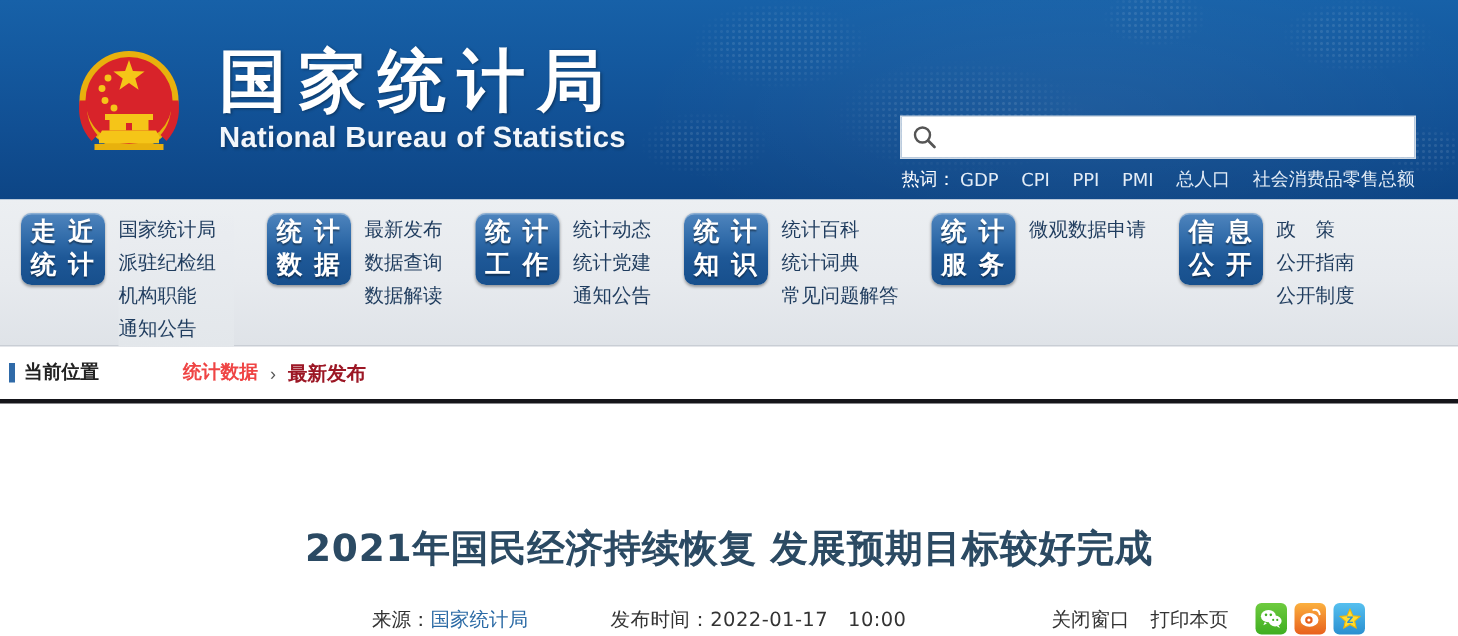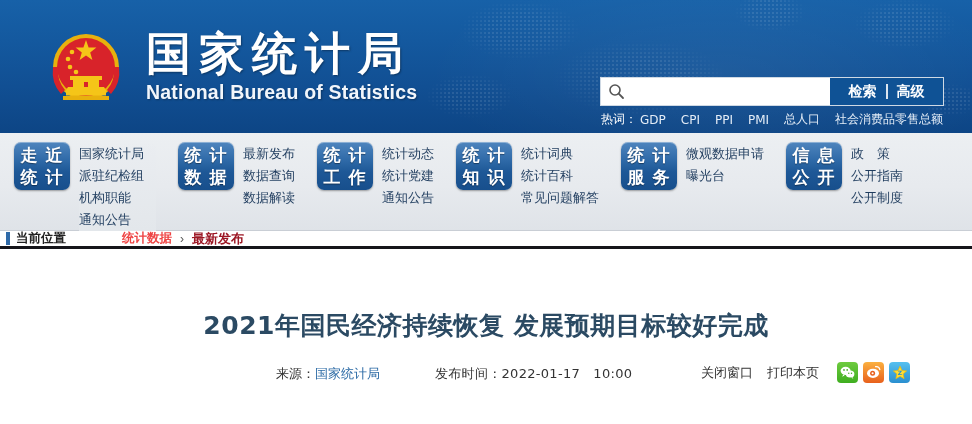--- a/index.html
+++ b/index.html
@@ -94,41 +94,41 @@
   }
   
   .navgroup.overhang .navlinks {
     position:relative; z-index:7;
     background:linear-gradient(180deg,rgba(236,239,242,0) 0%,#e9ecf0 18%,#e3e7eb 100%);
     padding-right:12px;
   }
 
   
   .crumbbar {
-    position:relative; width:972px; height:18px;
+    position:relative; width:972px; height:38px;
     background:#ffffff; border-bottom:3px solid #15151a;
     display:flex; align-items:center; z-index:2;
   }
   .crumb-accent { width:4px; height:13px; background:#2f6aa8; margin-left:6px; margin-right:6px; }
   .crumb-label { font-size:12.5px; color:#222; font-family:"DejaVu Sans",sans-serif; font-weight:bold; }
   .crumb-mid { font-size:12.5px; color:#ef4444; font-family:"DejaVu Sans",sans-serif;
     margin-left:56px; font-weight:bold; }
   .crumb-chev { color:#555; margin:0 8px; font-size:12px; }
   .crumb-current { color:#9c1725; font-weight:bold; font-size:13px; font-family:"DejaVu Sans",sans-serif; }
 
   
   .article { width:972px; background:#fff; }
   .title {
     text-align:center; color:#2b4a63; font-weight:bold;
     font-size:25px; font-family:"DejaVu Sans",sans-serif;
-    padding-top:60px; letter-spacing:.5px;
+    padding-top:80px; letter-spacing:.5px;
   }
   .meta {
-    display:flex; align-items:flex-end; margin-top:20px; font-size:13px;
-    color:#333; font-family:"DejaVu Sans",sans-serif;padding-left:28px;
+    display:flex; align-items:center; margin-top:20px; font-size:13px;
+    color:#333; font-family:"DejaVu Sans",sans-serif;
   }
   .meta .src { margin-left:248px; }
   .meta .src b { font-weight:normal; color:#2b6aa5; }
   .meta .time { margin-left:55px; letter-spacing:.3px; }
   .meta .right { margin-left:auto; display:flex; align-items:center; margin-right:62px; }
   .meta .right a { color:#333; text-decoration:none; margin-left:14px; }
   .icons { display:flex; gap:5px; margin-left:18px; }
   .sicon { width:21px; height:21px; border-radius:4px; display:flex; align-items:center;
     justify-content:center; cursor:pointer; }
   .ic-wechat { background:linear-gradient(180deg,#6ecb3f 0%,#3fae20 100%); }
@@ -168,25 +168,20 @@
   </div>
 
   <div class="search-wrap">
     <div class="search-field">
       <svg width="17" height="17" viewBox="0 0 17 17">
         <circle cx="7" cy="7" r="5" fill="none" stroke="#555" stroke-width="1.6"></circle>
         <line x1="10.7" y1="10.7" x2="15" y2="15" stroke="#555" stroke-width="1.8" stroke-linecap="round"></line>
       </svg>
       <input class="search-input" type="text" placeholder="" style="">
     </div>
-    <div class="search-btns">
-      <span>检索</span>
-      <div class="sep-bar"></div>
-      <span>高级</span>
-    </div>
   </div>
 
   <div class="hotwords">
     <span class="hw-label">热词：</span>
     <a href="#">GDP</a>
     <a href="#">CPI</a>
     <a href="#">PPI</a>
     <a href="#">PMI</a>
     <a href="#">总人口</a>
     <a href="#" class="wide">社会消费品零售总额</a>
@@ -232,34 +227,33 @@
         <a href="#">通知公告</a>
       </div>
     </div>
 
     <div class="navgroup">
       <div class="navbtn">
         <span>统 计</span>
         <span>知 识</span>
       </div>
       <div class="navlinks">
+        <a href="#">统计百科</a>
         <a href="#">统计词典</a>
-        <a href="#">统计百科</a>
         <a href="#">常见问题解答</a>
       </div>
     </div>
 
     <div class="navgroup">
       <div class="navbtn">
         <span>统 计</span>
         <span>服 务</span>
       </div>
       <div class="navlinks">
         <a href="#">微观数据申请</a>
-        <a href="#">曝光台</a>
       </div>
     </div>
 
     <div class="navgroup">
       <div class="navbtn">
         <span>信 息</span>
         <span>公 开</span>
       </div>
       <div class="navlinks">
         <a href="#">政　策</a>

